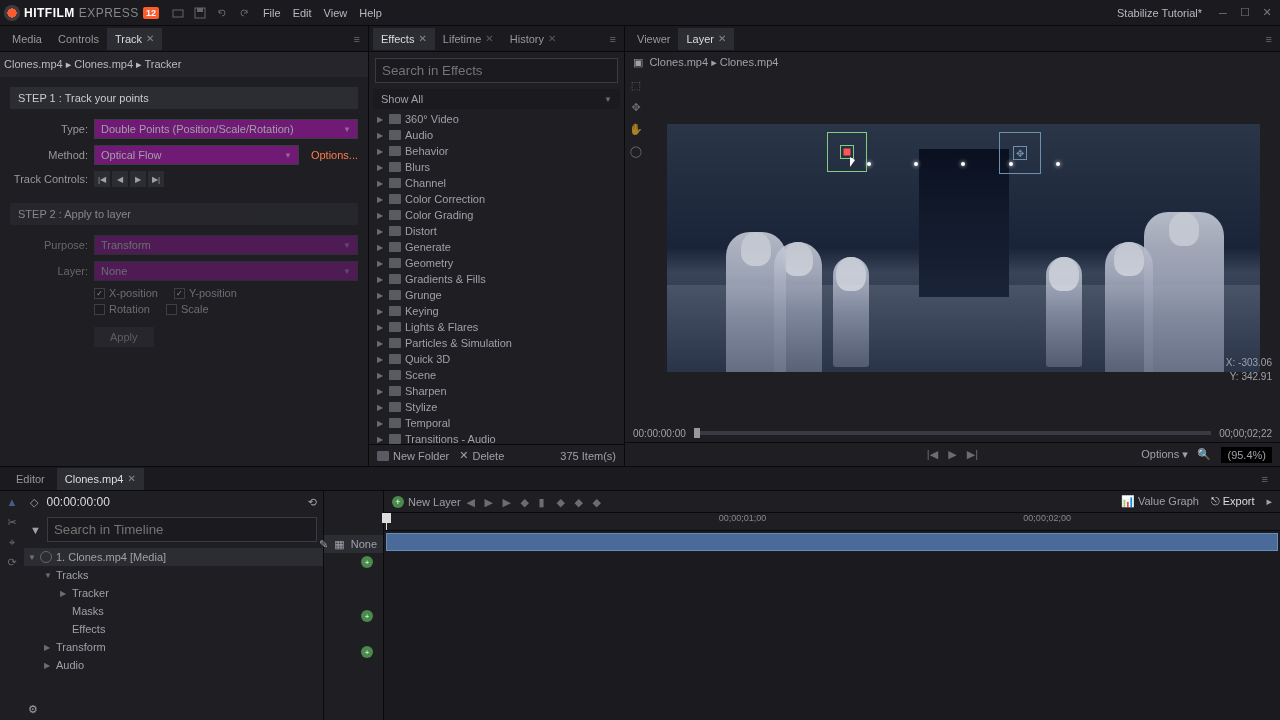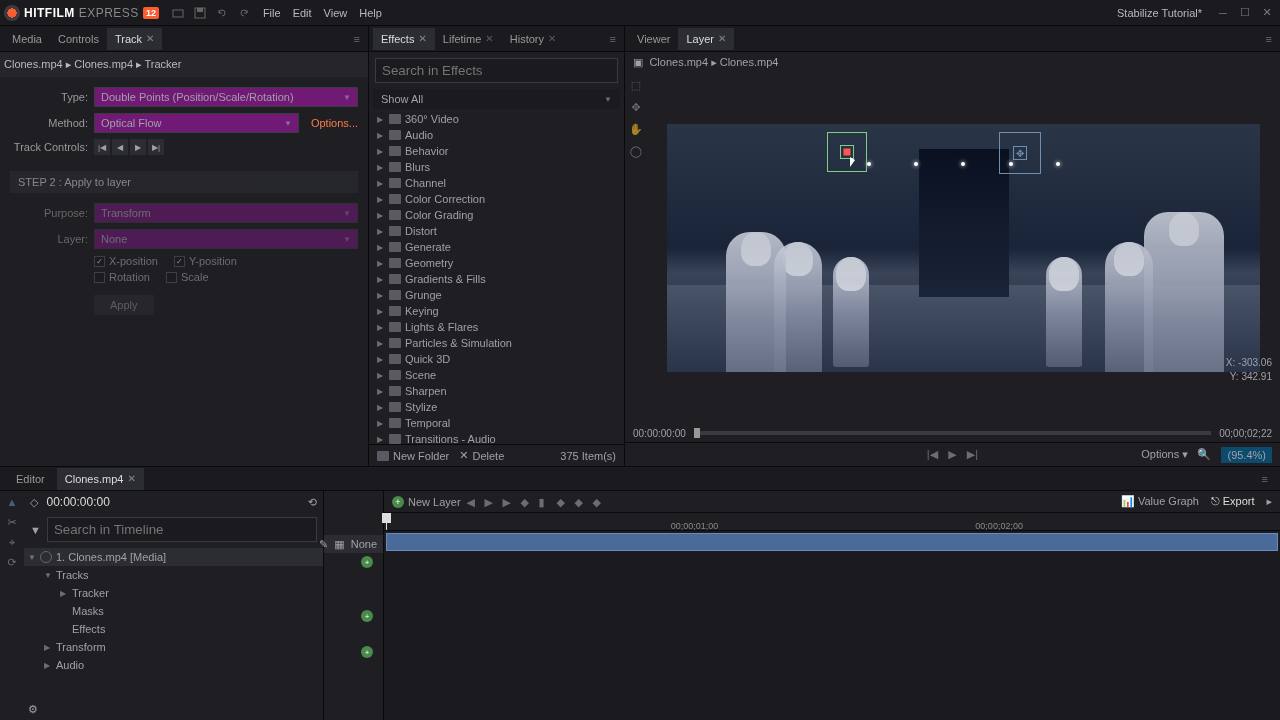--- a/index.html
+++ b/index.html
@@ -86,21 +86,21 @@
 .cursor-arrow { position: absolute; width: 0; height: 0; border-left: 5px solid #fff; border-top: 3px solid transparent; border-bottom: 7px solid transparent; }
 
 .viewer-info { position: absolute; right: 8px; bottom: 40px; text-align: right; font-size: 10px; line-height: 14px; }
 .viewer-timeline { height: 18px; display: flex; align-items: center; padding: 0 8px; gap: 8px; }
 .vt-time { font-size: 10px; }
 .vt-track { flex: 1; height: 4px; background: #3a3a42; position: relative; }
 .vt-handle { position: absolute; left: 0; top: -3px; width: 6px; height: 10px; background: #999; }
 .viewer-controls { height: 24px; display: flex; align-items: center; padding: 0 8px; gap: 8px; border-top: 1px solid #0a0a0d; }
 .vc-btns { display: flex; gap: 6px; margin-left: auto; margin-right: auto; position: absolute; left: 50%; transform: translateX(-50%); }
 .vc-right { margin-left: auto; display: flex; align-items: center; gap: 10px; text-align: right; }
-.zoom-pct { background: #0c4a6e; padding: 2px 6px; }
+.zoom-pct { background: #000000; padding: 2px 6px; }
 
 
 .bottom { height: 254px; border-top: 1px solid #0a0a0d; display: flex; flex-direction: column; }
 .bottom-tabs { height: 24px; background: #1a1a1f; display: flex; align-items: center; padding: 0 8px; gap: 4px; border-bottom: 1px solid #0a0a0d; }
 .timeline-body { flex: 1; display: flex; }
 .tl-left-tools { width: 24px; background: #1e1e23; display: flex; flex-direction: column; gap: 6px; padding-top: 4px; align-items: center; }
 .tl-props { width: 300px; border-right: 1px solid #0a0a0d; display: flex; flex-direction: column; }
 .tl-header { height: 22px; display: flex; align-items: center; padding: 0 6px; gap: 8px; }
 .tl-time { color: #ddd; font-size: 12px; }
 .tl-search-row { padding: 4px 6px; }
@@ -111,21 +111,21 @@
 .tl-indent-2 { padding-left: 36px; }
 .tl-eye { width: 12px; height: 12px; border: 1px solid #666; border-radius: 50%; }
 .tl-track-area { flex: 1; display: flex; flex-direction: column; }
 .tl-track-header { height: 22px; display: flex; align-items: center; padding: 0 8px; gap: 6px; border-bottom: 1px solid #0a0a0d; }
 .tl-th-btn { width: 12px; height: 12px; opacity: 0.6; cursor: pointer; }
 .new-layer-btn { display: flex; align-items: center; gap: 4px; cursor: pointer; }
 .plus-circle { width: 12px; height: 12px; border-radius: 50%; background: #4a8a4a; color: #fff; display: flex; align-items: center; justify-content: center; font-size: 9px; }
 .tl-th-right { margin-left: auto; display: flex; gap: 12px; align-items: center; }
 .export-btn { color: #ddd; cursor: pointer; }
 .tl-ruler { height: 18px; background: #1e1e23; position: relative; border-bottom: 1px solid #0a0a0d; }
-.tl-ruler-tick { position: absolute; top: 8px; font-size: 9px; color: #888; }
+.tl-ruler-tick { position: absolute; top: 0; font-size: 9px; color: #888; margin-left: 48px; }
 .tl-playhead { position: absolute; top: 0; bottom: 0; width: 1px; background: #ddd; left: 2px; }
 .tl-playhead::before { content: ''; position: absolute; top: 0; left: -4px; width: 9px; height: 10px; background: #ddd; }
 .tl-tracks { flex: 1; position: relative; background: #1a1a1f; }
 .tl-clip { position: absolute; top: 2px; left: 2px; right: 2px; height: 18px; background: #4a6a9a; border: 1px solid #6a8aba; }
 .add-green { width: 12px; height: 12px; border-radius: 50%; background: #4a8a4a; color: #fff; display: flex; align-items: center; justify-content: center; font-size: 8px; margin-left: auto; margin-right: 6px; }
 
 svg { display: block; }
 </style>
 </head>
 <body>
@@ -188,20 +188,21 @@
             <span>Controls</span>
           </div>
         <div class="tab active">
             <span>Track</span>
             <span class="tab-close">✕</span>
           </div>
         <div class="panel-menu">≡</div>
       </div>
       <div class="breadcrumb">Clones.mp4 ▸ Clones.mp4 ▸ Tracker</div>
       <div class="track-panel">
+        <div class="step-header">STEP 1 : Track your points</div>
         <div class="form-row">
           <div class="form-label">Type:</div>
           <div class="dropdown">
               <span>Double Points (Position/Scale/Rotation)</span>
               <span class="dropdown-arrow">▼</span>
             </div>
         </div>
         <div class="form-row">
           <div class="form-label">Method:</div>
           <div class="dropdown">

